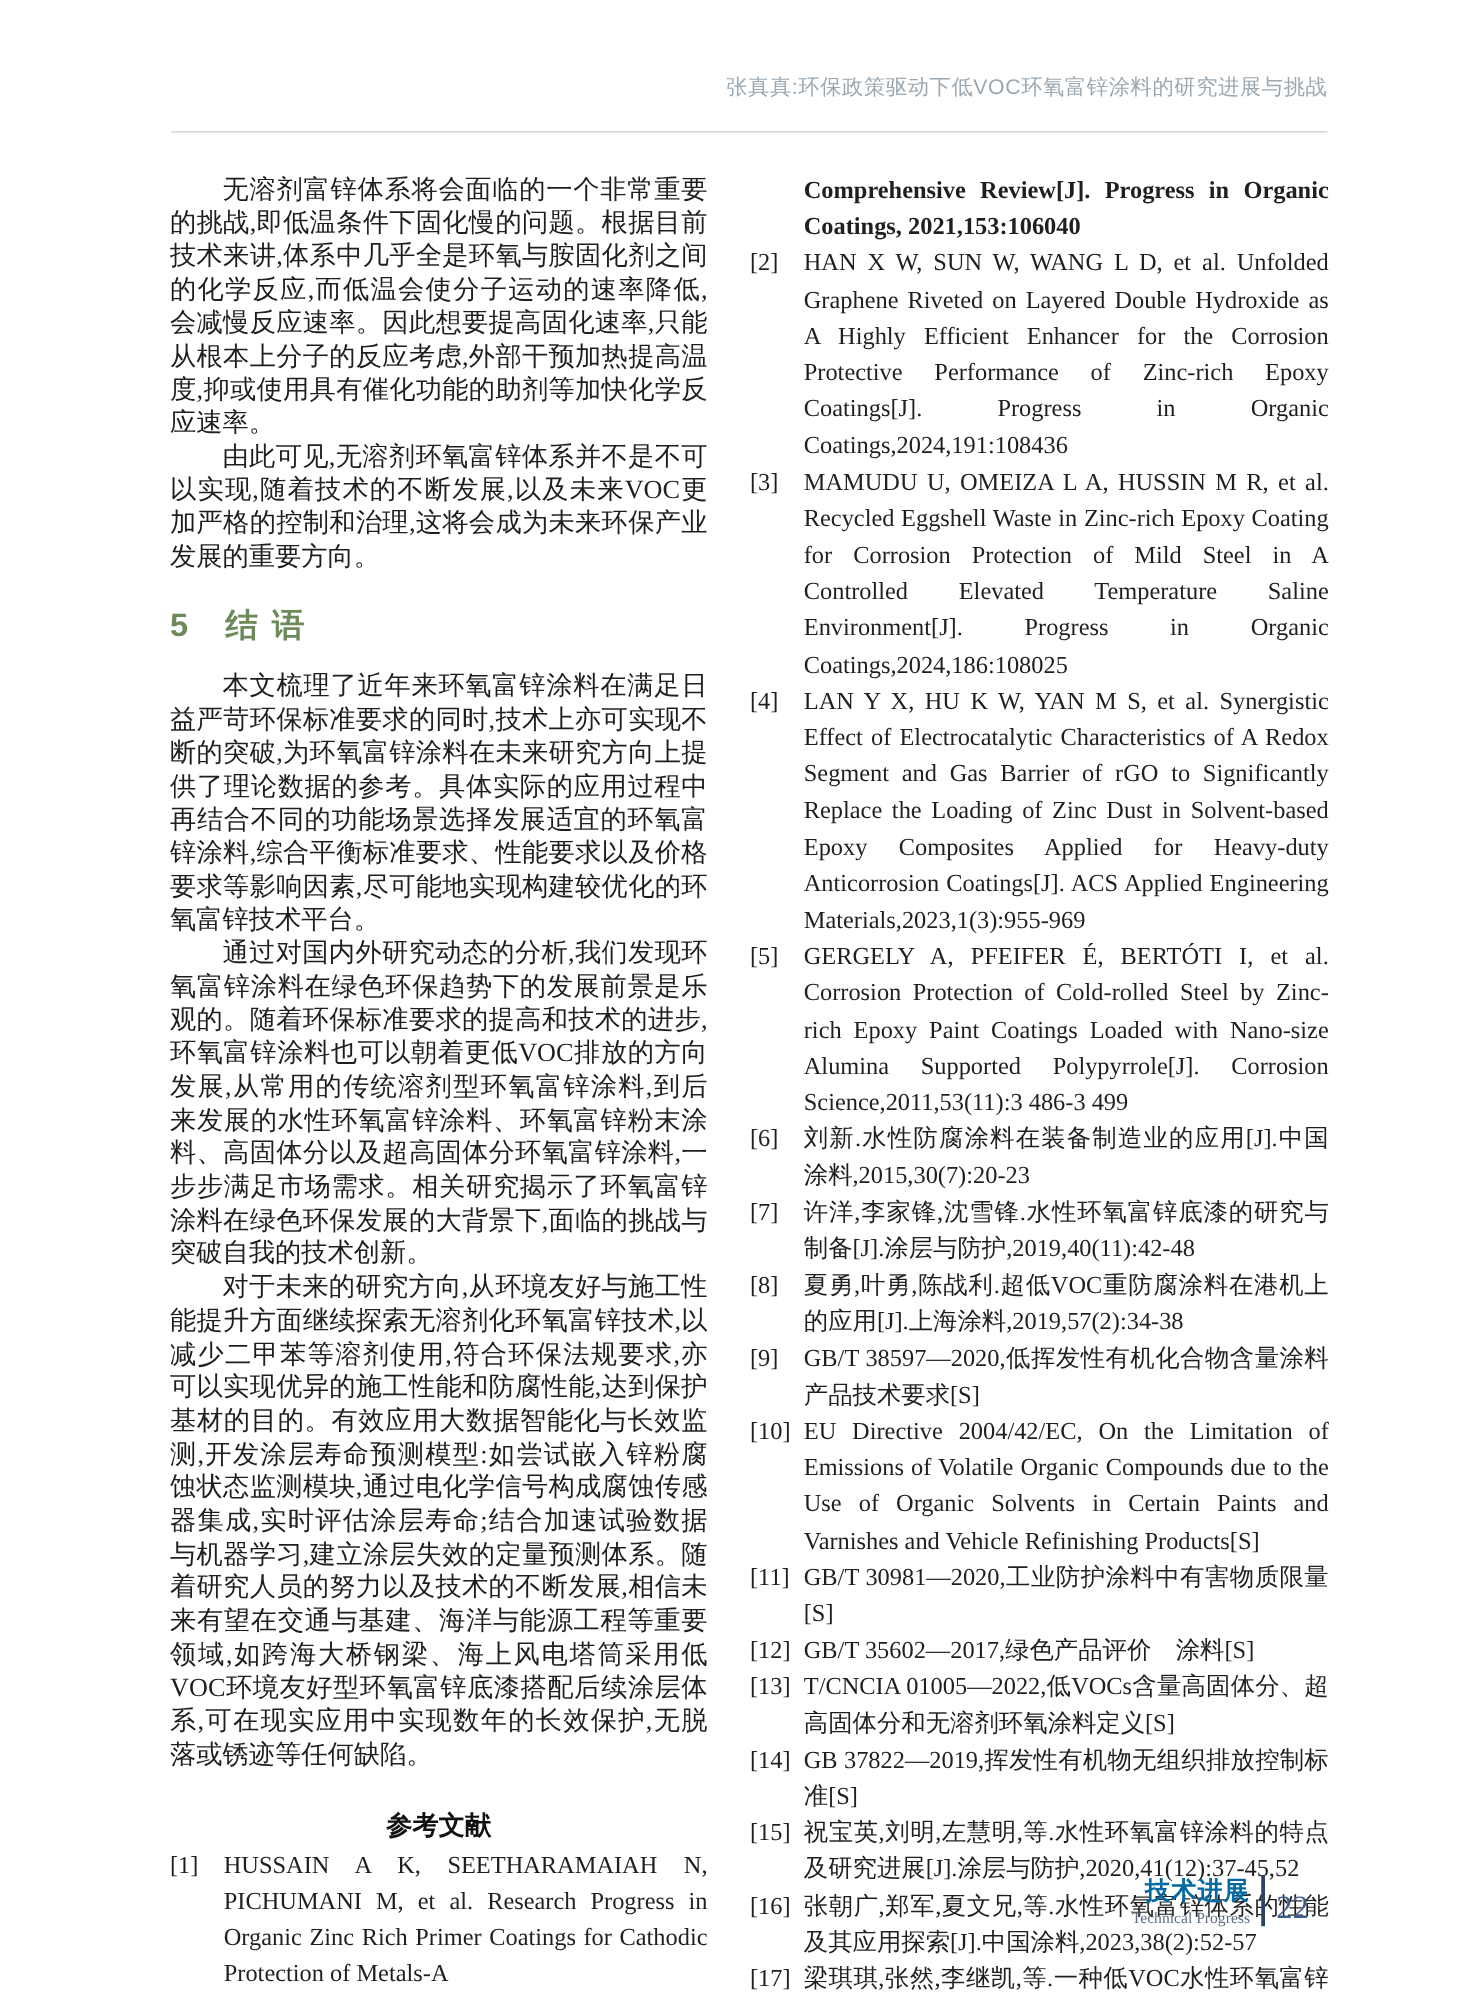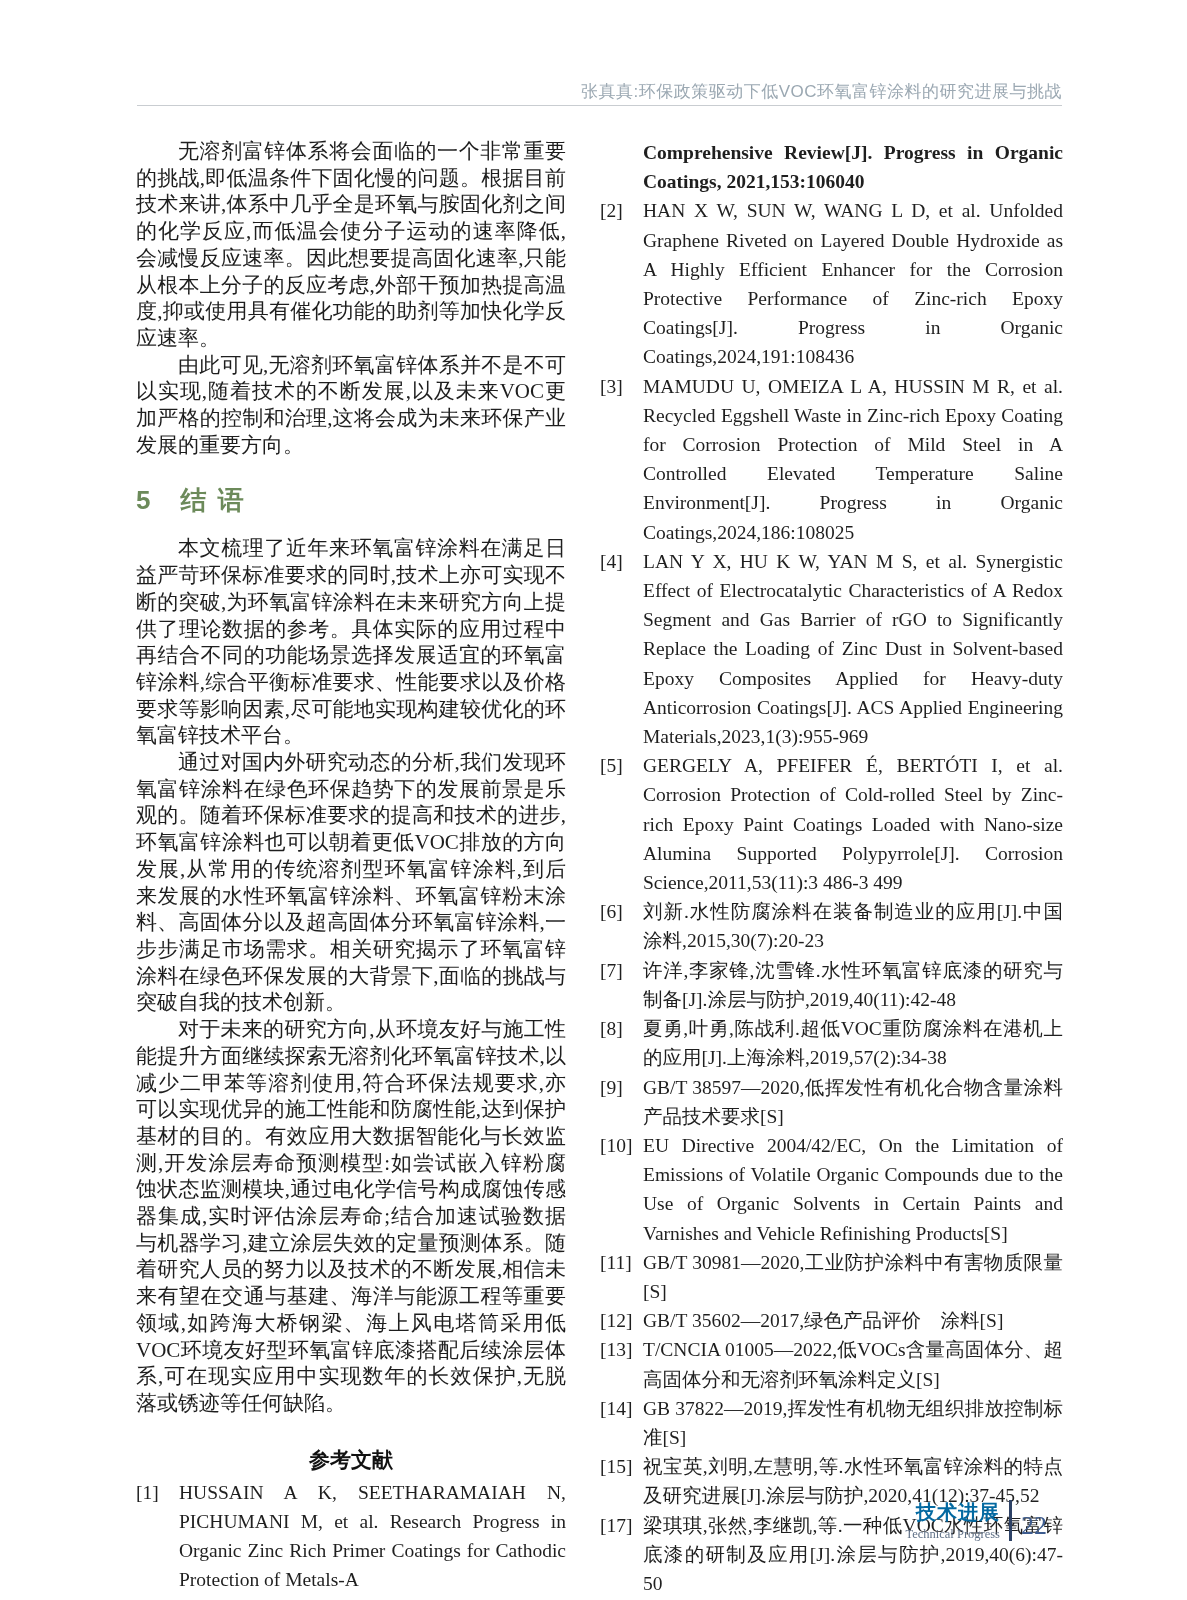--- a/index.html
+++ b/index.html
@@ -6,21 +6,21 @@
   html, body { background: #ffffff; }
   body { width: 1187px; height: 1600px; position: relative; font-family: "Liberation Serif", "DejaVu Serif", serif; color: #1f1f1f; }
 
   .page { position: absolute; inset: 0; background: #ffffff; overflow: hidden; }
 
   
   .running-header {
     position: absolute; left: 137px; top: 0; width: 925px; height: 106px;
     border-bottom: 1px solid #c9cdd1;
     display: flex; align-items: flex-end; justify-content: flex-end;
-    padding-bottom: 2px;
+    padding-bottom: 24px;
   }
   .running-header .rh-text {
     font-family: "Liberation Sans", "DejaVu Sans", sans-serif;
     font-size: 17px; letter-spacing: 0.5px; color: #9ba8b2;
   }
 
   
   .content { position: absolute; left: 136px; top: 138px; width: 927px; display: flex; gap: 34px; }
   .col-left { width: 430px; }
   .col-right { width: 463px; }
@@ -158,20 +158,24 @@
       </div>
       <div class="ref-row">
         <span class="ref-num">[14]</span>
         <span class="ref-text">GB 37822—2019,挥发性有机物无组织排放控制标准[S]</span>
       </div>
       <div class="ref-row">
         <span class="ref-num">[15]</span>
         <span class="ref-text">祝宝英,刘明,左慧明,等.水性环氧富锌涂料的特点及研究进展[J].涂层与防护,2020,41(12):37-45,52</span>
       </div>
       <div class="ref-row">
+        <span class="ref-num">[16]</span>
+        <span class="ref-text">张朝广,郑军,夏文兄,等.水性环氧富锌体系的性能及其应用探索[J].中国涂料,2023,38(2):52-57</span>
+      </div>
+      <div class="ref-row">
         <span class="ref-num">[17]</span>
         <span class="ref-text">梁琪琪,张然,李继凯,等.一种低VOC水性环氧富锌底漆的研制及应用[J].涂层与防护,2019,40(6):47-50</span>
       </div>
     </div>
 
   </div>
 
   <div class="footer">
     <div class="footer-labels">
       <div class="footer-zh">技术进展</div>

